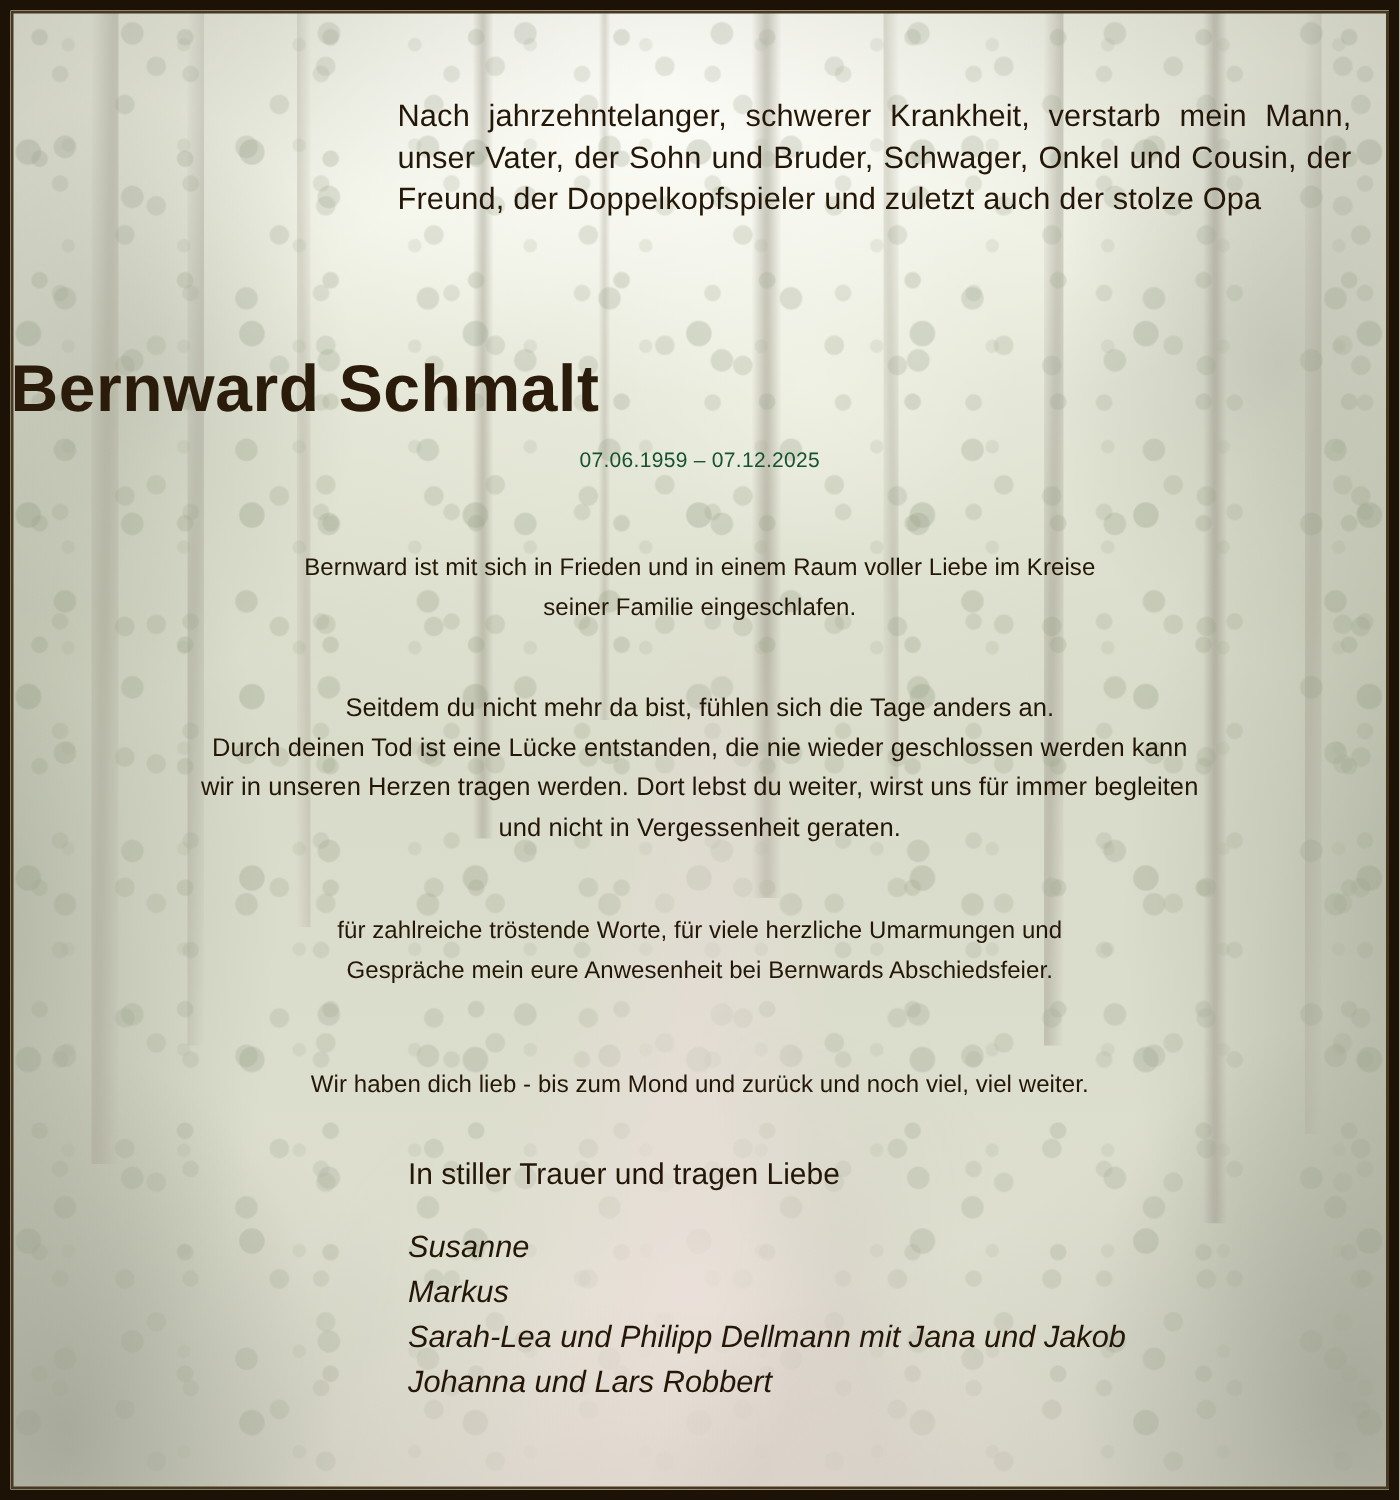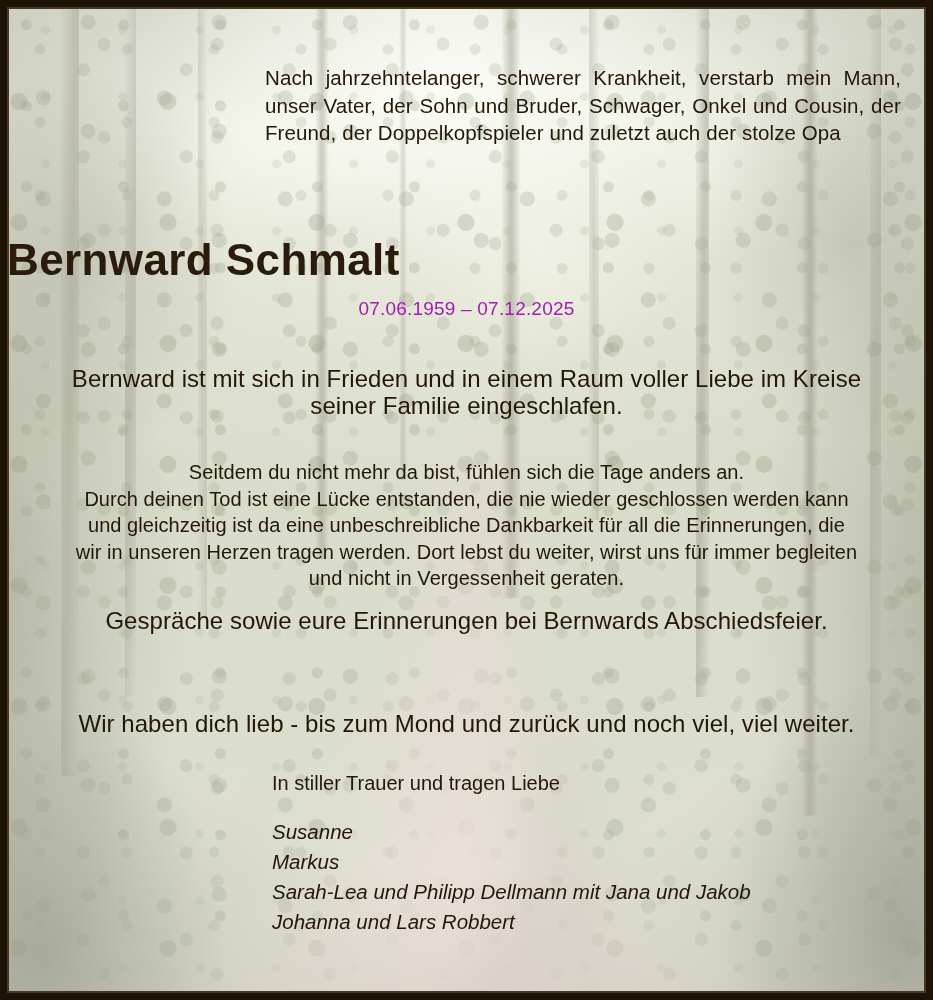--- a/index.html
+++ b/index.html
@@ -147,35 +147,35 @@
     font-size:44px;
     font-weight:bold;
     letter-spacing:.4px;
     color:#2a1b0b;
   }
   .dates{
     position:absolute;
     left:0; right:0;
     top:291px;
     text-align:center;
-    font-size:19px;
+    font-size:14px;
     letter-spacing:.2px;
-    color:#a21caf;
+    color:#14532d;
   }
 
   .block{
     position:absolute;
     left:0; right:0;
     text-align:center;
-    font-size:24px;
+    font-size:16px;
     line-height:27px;
     letter-spacing:.05px;
   }
   .b-peace   { top:358px; }
-  .b-memory  { top:452px; font-size:20px; line-height:26.5px; }
+  .b-memory  { top:452px; font-size:17px; line-height:26.5px; }
   .b-thanks  { top:600px; }
   .b-love    { top:703px; }
 
   .closing{
     position:absolute;
     left:265px;
     top:763px;
     font-size:20px;
     line-height:27px;
   }
@@ -213,27 +213,27 @@
     <div class="dates">07.06.1959 – 07.12.2025</div>
 
     <div class="block b-peace">
       <div>Bernward ist mit sich in Frieden und in einem Raum voller Liebe im Kreise</div>
       <div>seiner Familie eingeschlafen.</div>
     </div>
 
     <div class="block b-memory">
       <div>Seitdem du nicht mehr da bist, fühlen sich die Tage anders an.</div>
       <div>Durch deinen Tod ist eine Lücke entstanden, die nie wieder geschlossen werden kann</div>
-      <div>und gleichzeitig ist da eine unbeschreibliche Dankbarkeit für all die Erinnerungen, die</div>
       <div>wir in unseren Herzen tragen werden. Dort lebst du weiter, wirst uns für immer begleiten</div>
       <div>und nicht in Vergessenheit geraten.</div>
     </div>
 
     <div class="block b-thanks">
-      <div>Gespräche sowie eure Erinnerungen bei Bernwards Abschiedsfeier.</div>
+      <div>für zahlreiche tröstende Worte, für viele herzliche Umarmungen und</div>
+      <div>Gespräche mein eure Anwesenheit bei Bernwards Abschiedsfeier.</div>
     </div>
 
     <div class="block b-love">
       <div>Wir haben dich lieb - bis zum Mond und zurück und noch viel, viel weiter.</div>
     </div>
 
     <div class="closing">In stiller Trauer und tragen Liebe</div>
 
     <div class="signers">
       <div>Susanne</div>

